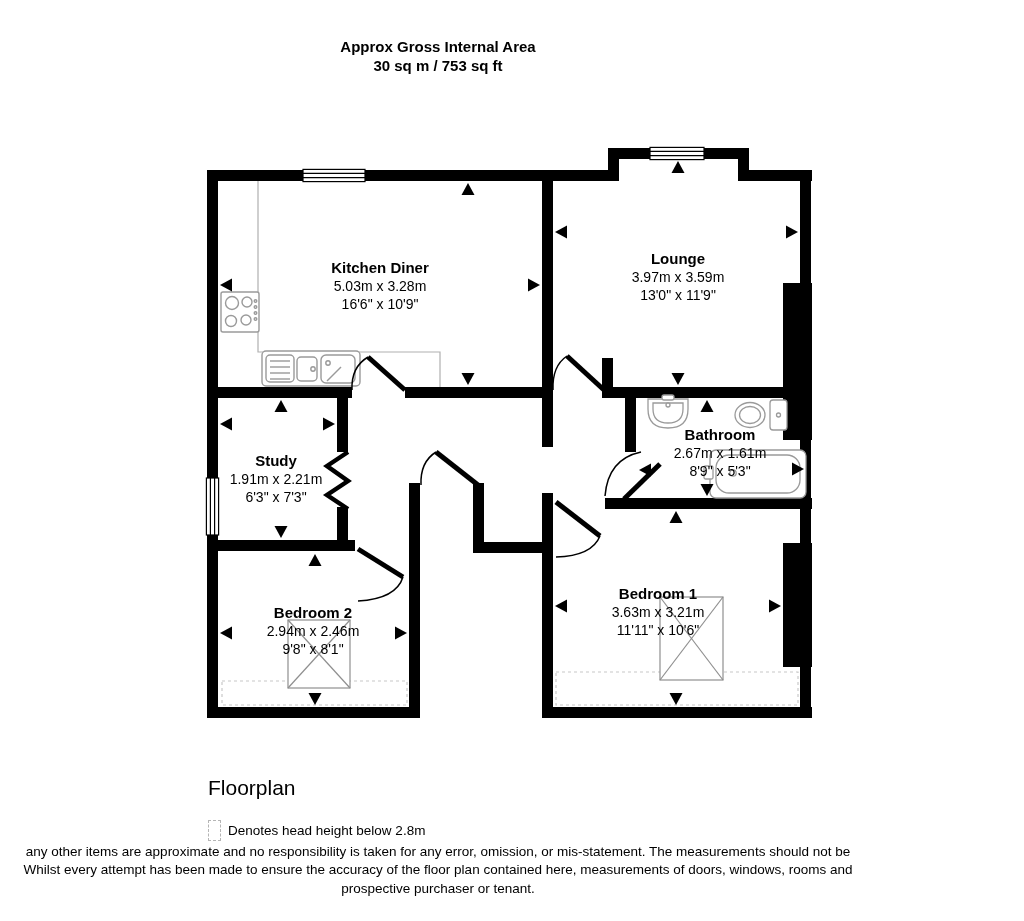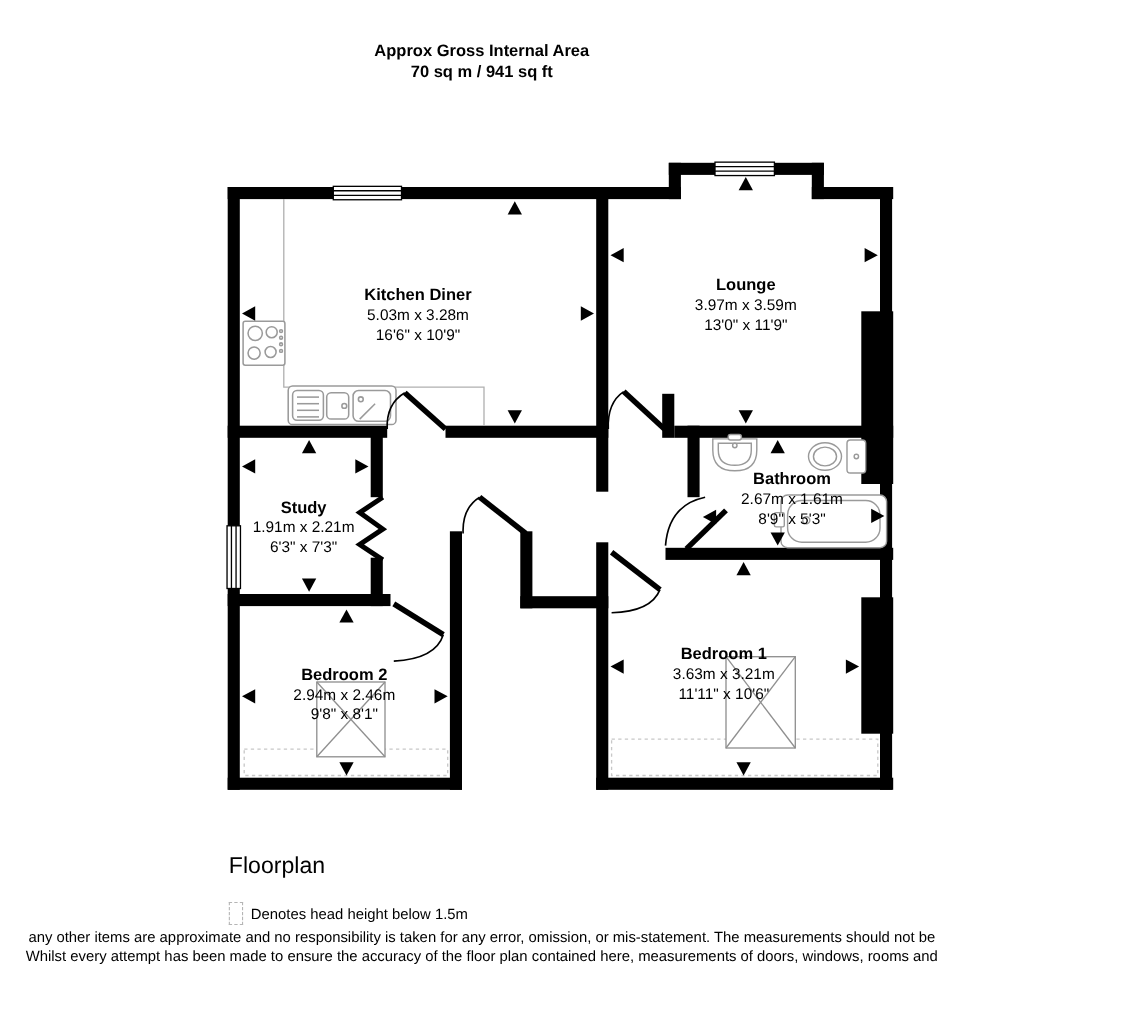--- a/index.html
+++ b/index.html
@@ -16,21 +16,21 @@
   .room-name{font-family:"Liberation Sans",sans-serif;font-size:15px;font-weight:bold;text-anchor:middle;fill:#000;}
   .room-dim{font-family:"Liberation Sans",sans-serif;font-size:14px;text-anchor:middle;fill:#000;}
 </style>
 </head>
 <body>
 
 <div id="page">
 
   <div id="hdr">
     <div>Approx Gross Internal Area</div>
-    <div>70 sq m / 941 sq ft</div>
+    <div>30 sq m / 753 sq ft</div>
   </div>
 
   <svg id="plan-svg" width="1024" height="921" viewBox="0 0 1024 921">
 
     <g fill="#000">
       <rect x="207" y="170" width="346" height="11"></rect>
       <rect x="608" y="148" width="141" height="11"></rect>
       <rect x="542" y="170" width="77" height="11"></rect>
       <rect x="738" y="170" width="74" height="11"></rect>
       <rect x="608" y="148" width="11" height="33"></rect>
@@ -215,21 +215,22 @@
       <text class="room-name" x="658" y="599">Bedroom 1</text>
       <text class="room-dim" x="658" y="617">3.63m x 3.21m</text>
       <text class="room-dim" x="658" y="635">11'11" x 10'6"</text>
     </g>
   </svg>
 
   <div id="floorplan-label">Floorplan</div>
 
   <div id="legend">
     <span class="box"></span>
-    <span>Denotes head height below 1.5m</span>
+    <span>Denotes head height below 2.8m</span>
   </div>
 
   <div id="disclaimer">
     <div>any other items are approximate and no responsibility is taken for any error, omission, or mis-statement. The measurements should not be</div>
     <div>Whilst every attempt has been made to ensure the accuracy of the floor plan contained here, measurements of doors, windows, rooms and</div>
+    <div>prospective purchaser or tenant.</div>
   </div>
 
 </div>
 
 </body></html>

